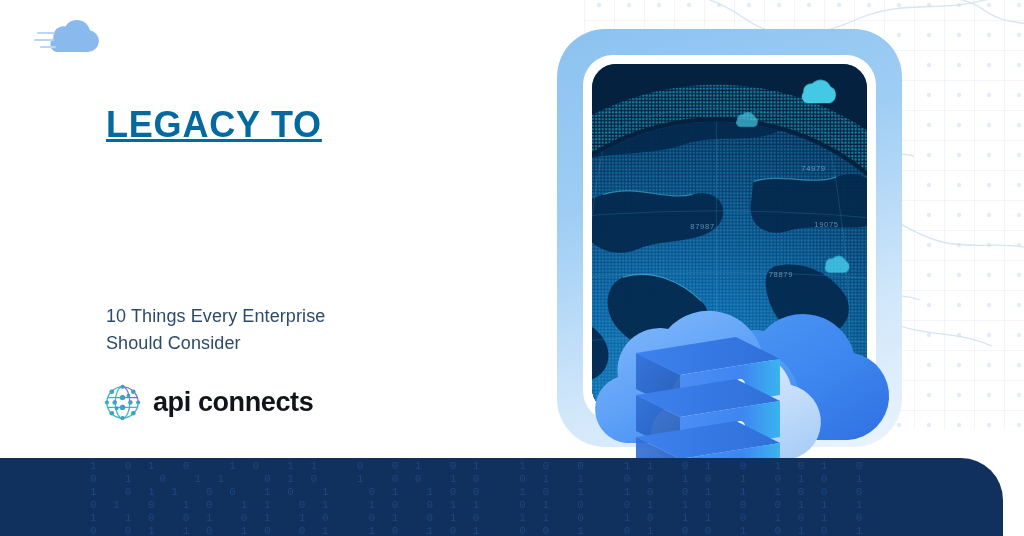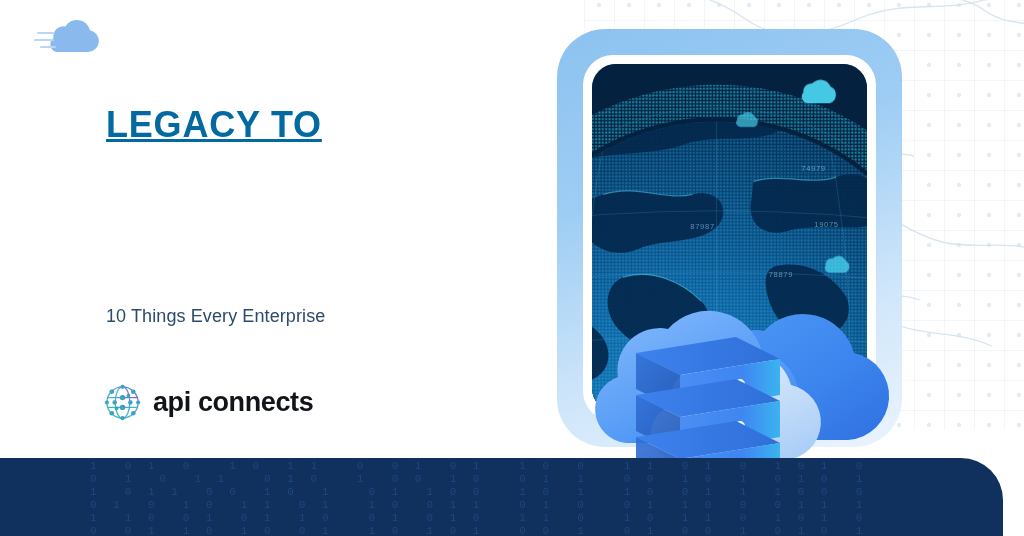--- a/index.html
+++ b/index.html
@@ -130,20 +130,21 @@
       <line x1="7" y1="33" x2="21" y2="33"></line>
     </g>
   </svg>
 
   <h1 class="headline">
     <span class="ln">LEGACY TO</span>
   </h1>
 
   <p class="subhead">
     <span class="ln">10 Things Every Enterprise</span>
+    <span class="ln">Should Consider</span>
   </p>
 
   <div class="logo">
     <svg class="logo-mark" viewBox="0 0 44 44">
       <defs>
         <linearGradient id="lg" x1="0" y1="1" x2="1" y2="0">
           <stop offset="0%" stop-color="#18b8a6"></stop>
           <stop offset="55%" stop-color="#3aa9c9"></stop>
           <stop offset="100%" stop-color="#7b4bd0"></stop>
         </linearGradient>

